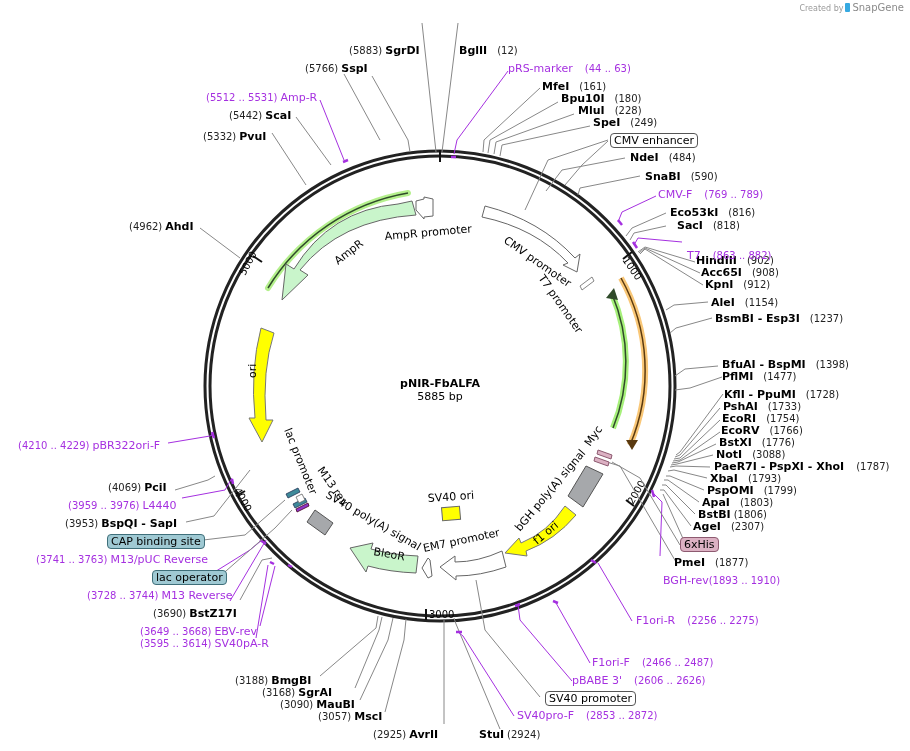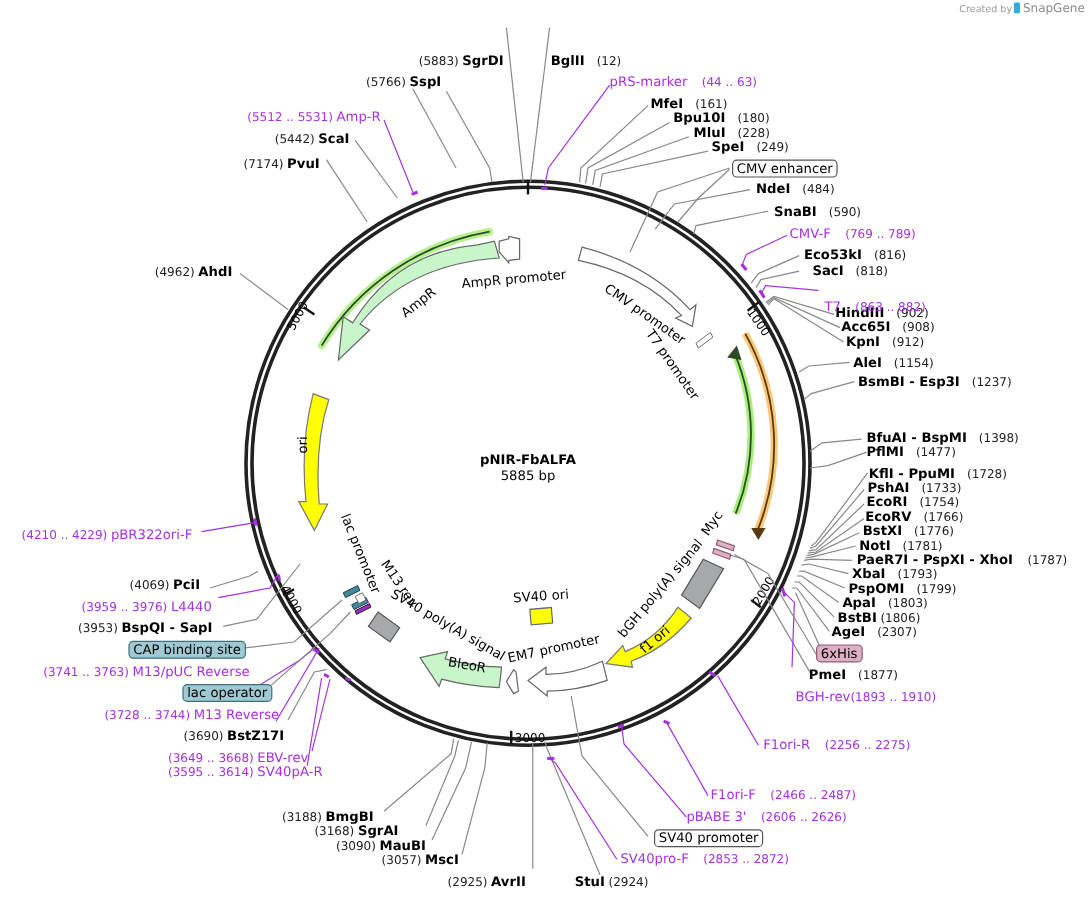--- a/index.html
+++ b/index.html
@@ -225,39 +225,39 @@
 <div class="lbl" style="left:705px;top:278px"><span class="name">KpnI</span><span class="pos" style="margin-left:10px">(912)</span></div>
 <div class="lbl" style="left:711px;top:296px"><span class="name">AleI</span><span class="pos" style="margin-left:10px">(1154)</span></div>
 <div class="lbl" style="left:715px;top:312px"><span class="name">BsmBI - Esp3I</span><span class="pos" style="margin-left:10px">(1237)</span></div>
 <div class="lbl" style="left:722px;top:358px"><span class="name">BfuAI - BspMI</span><span class="pos" style="margin-left:10px">(1398)</span></div>
 <div class="lbl" style="left:722px;top:370px"><span class="name">PflMI</span><span class="pos" style="margin-left:10px">(1477)</span></div>
 <div class="lbl" style="left:724px;top:388px"><span class="name">KflI - PpuMI</span><span class="pos" style="margin-left:10px">(1728)</span></div>
 <div class="lbl" style="left:723px;top:400px"><span class="name">PshAI</span><span class="pos" style="margin-left:10px">(1733)</span></div>
 <div class="lbl" style="left:722px;top:412px"><span class="name">EcoRI</span><span class="pos" style="margin-left:10px">(1754)</span></div>
 <div class="lbl" style="left:721px;top:424px"><span class="name">EcoRV</span><span class="pos" style="margin-left:10px">(1766)</span></div>
 <div class="lbl" style="left:719px;top:436px"><span class="name">BstXI</span><span class="pos" style="margin-left:10px">(1776)</span></div>
-<div class="lbl" style="left:716px;top:448px"><span class="name">NotI</span><span class="pos" style="margin-left:10px">(1781)</span></div>
+<div class="lbl" style="left:716px;top:448px"><span class="name">NotI</span><span class="pos" style="margin-left:10px">(3088)</span></div>
 <div class="lbl" style="left:714px;top:460px"><span class="name">PaeR7I - PspXI - XhoI</span><span class="pos" style="margin-left:12px">(1787)</span></div>
 <div class="lbl" style="left:710px;top:472px"><span class="name">XbaI</span><span class="pos" style="margin-left:10px">(1793)</span></div>
 <div class="lbl" style="left:707px;top:484px"><span class="name">PspOMI</span><span class="pos" style="margin-left:10px">(1799)</span></div>
 <div class="lbl" style="left:702px;top:496px"><span class="name">ApaI</span><span class="pos" style="margin-left:10px">(1803)</span></div>
 <div class="lbl" style="left:698px;top:508px"><span class="name">BstBI</span><span class="pos" style="">(1806)</span></div>
 <div class="lbl" style="left:693px;top:520px"><span class="name">AgeI</span><span class="pos" style="margin-left:10px">(2307)</span></div>
 <div class="lbl" style="left:674px;top:556px"><span class="name">PmeI</span><span class="pos" style="margin-left:10px">(1877)</span></div>
 <div class="lbl" style="left:479px;top:728px"><span class="name">StuI</span><span class="pos" style="">(2924)</span></div>
 <div class="lbl" style="left:370px;top:728px"><span class="pos">(2925)</span><span class="name">AvrII</span></div>
 <div class="lbl" style="left:315px;top:710px"><span class="pos">(3057)</span><span class="name">MscI</span></div>
 <div class="lbl" style="left:277px;top:698px"><span class="pos">(3090)</span><span class="name">MauBI</span></div>
 <div class="lbl" style="left:259px;top:686px"><span class="pos">(3168)</span><span class="name">SgrAI</span></div>
 <div class="lbl" style="left:232px;top:674px"><span class="pos">(3188)</span><span class="name">BmgBI</span></div>
 <div class="lbl" style="left:150px;top:607px"><span class="pos">(3690)</span><span class="name">BstZ17I</span></div>
 <div class="lbl" style="left:62px;top:517px"><span class="pos">(3953)</span><span class="name">BspQI - SapI</span></div>
 <div class="lbl" style="left:105px;top:481px"><span class="pos">(4069)</span><span class="name">PciI</span></div>
 <div class="lbl" style="left:126px;top:220px"><span class="pos">(4962)</span><span class="name">AhdI</span></div>
-<div class="lbl" style="left:200px;top:130px"><span class="pos">(7174)</span><span class="name">PvuI</span></div>
+<div class="lbl" style="left:200px;top:130px"><span class="pos">(5332)</span><span class="name">PvuI</span></div>
 <div class="lbl" style="left:226px;top:109px"><span class="pos">(5442)</span><span class="name">ScaI</span></div>
 
 <div class="lbl primer" style="left:508px;top:62px"><span>pRS-marker</span><span class="pos" style="margin-left:12px">(44 .. 63)</span></div>
 <div class="lbl primer" style="left:658px;top:188px"><span>CMV-F</span><span class="pos" style="margin-left:12px">(769 .. 789)</span></div>
 <div class="lbl primer" style="left:687px;top:249px"><span>T7</span><span class="pos" style="margin-left:12px">(863 .. 882)</span></div>
 <div class="lbl primer" style="left:663px;top:574px"><span>BGH-rev</span><span class="pos" style="margin-left:0">(1893 .. 1910)</span></div>
 <div class="lbl primer" style="left:636px;top:614px"><span>F1ori-R</span><span class="pos" style="margin-left:12px">(2256 .. 2275)</span></div>
 <div class="lbl primer" style="left:592px;top:656px"><span>F1ori-F</span><span class="pos" style="margin-left:12px">(2466 .. 2487)</span></div>
 <div class="lbl primer" style="left:572px;top:674px"><span>pBABE 3'</span><span class="pos" style="margin-left:12px">(2606 .. 2626)</span></div>
 <div class="lbl primer" style="left:517px;top:709px"><span>SV40pro-F</span><span class="pos" style="margin-left:12px">(2853 .. 2872)</span></div>

